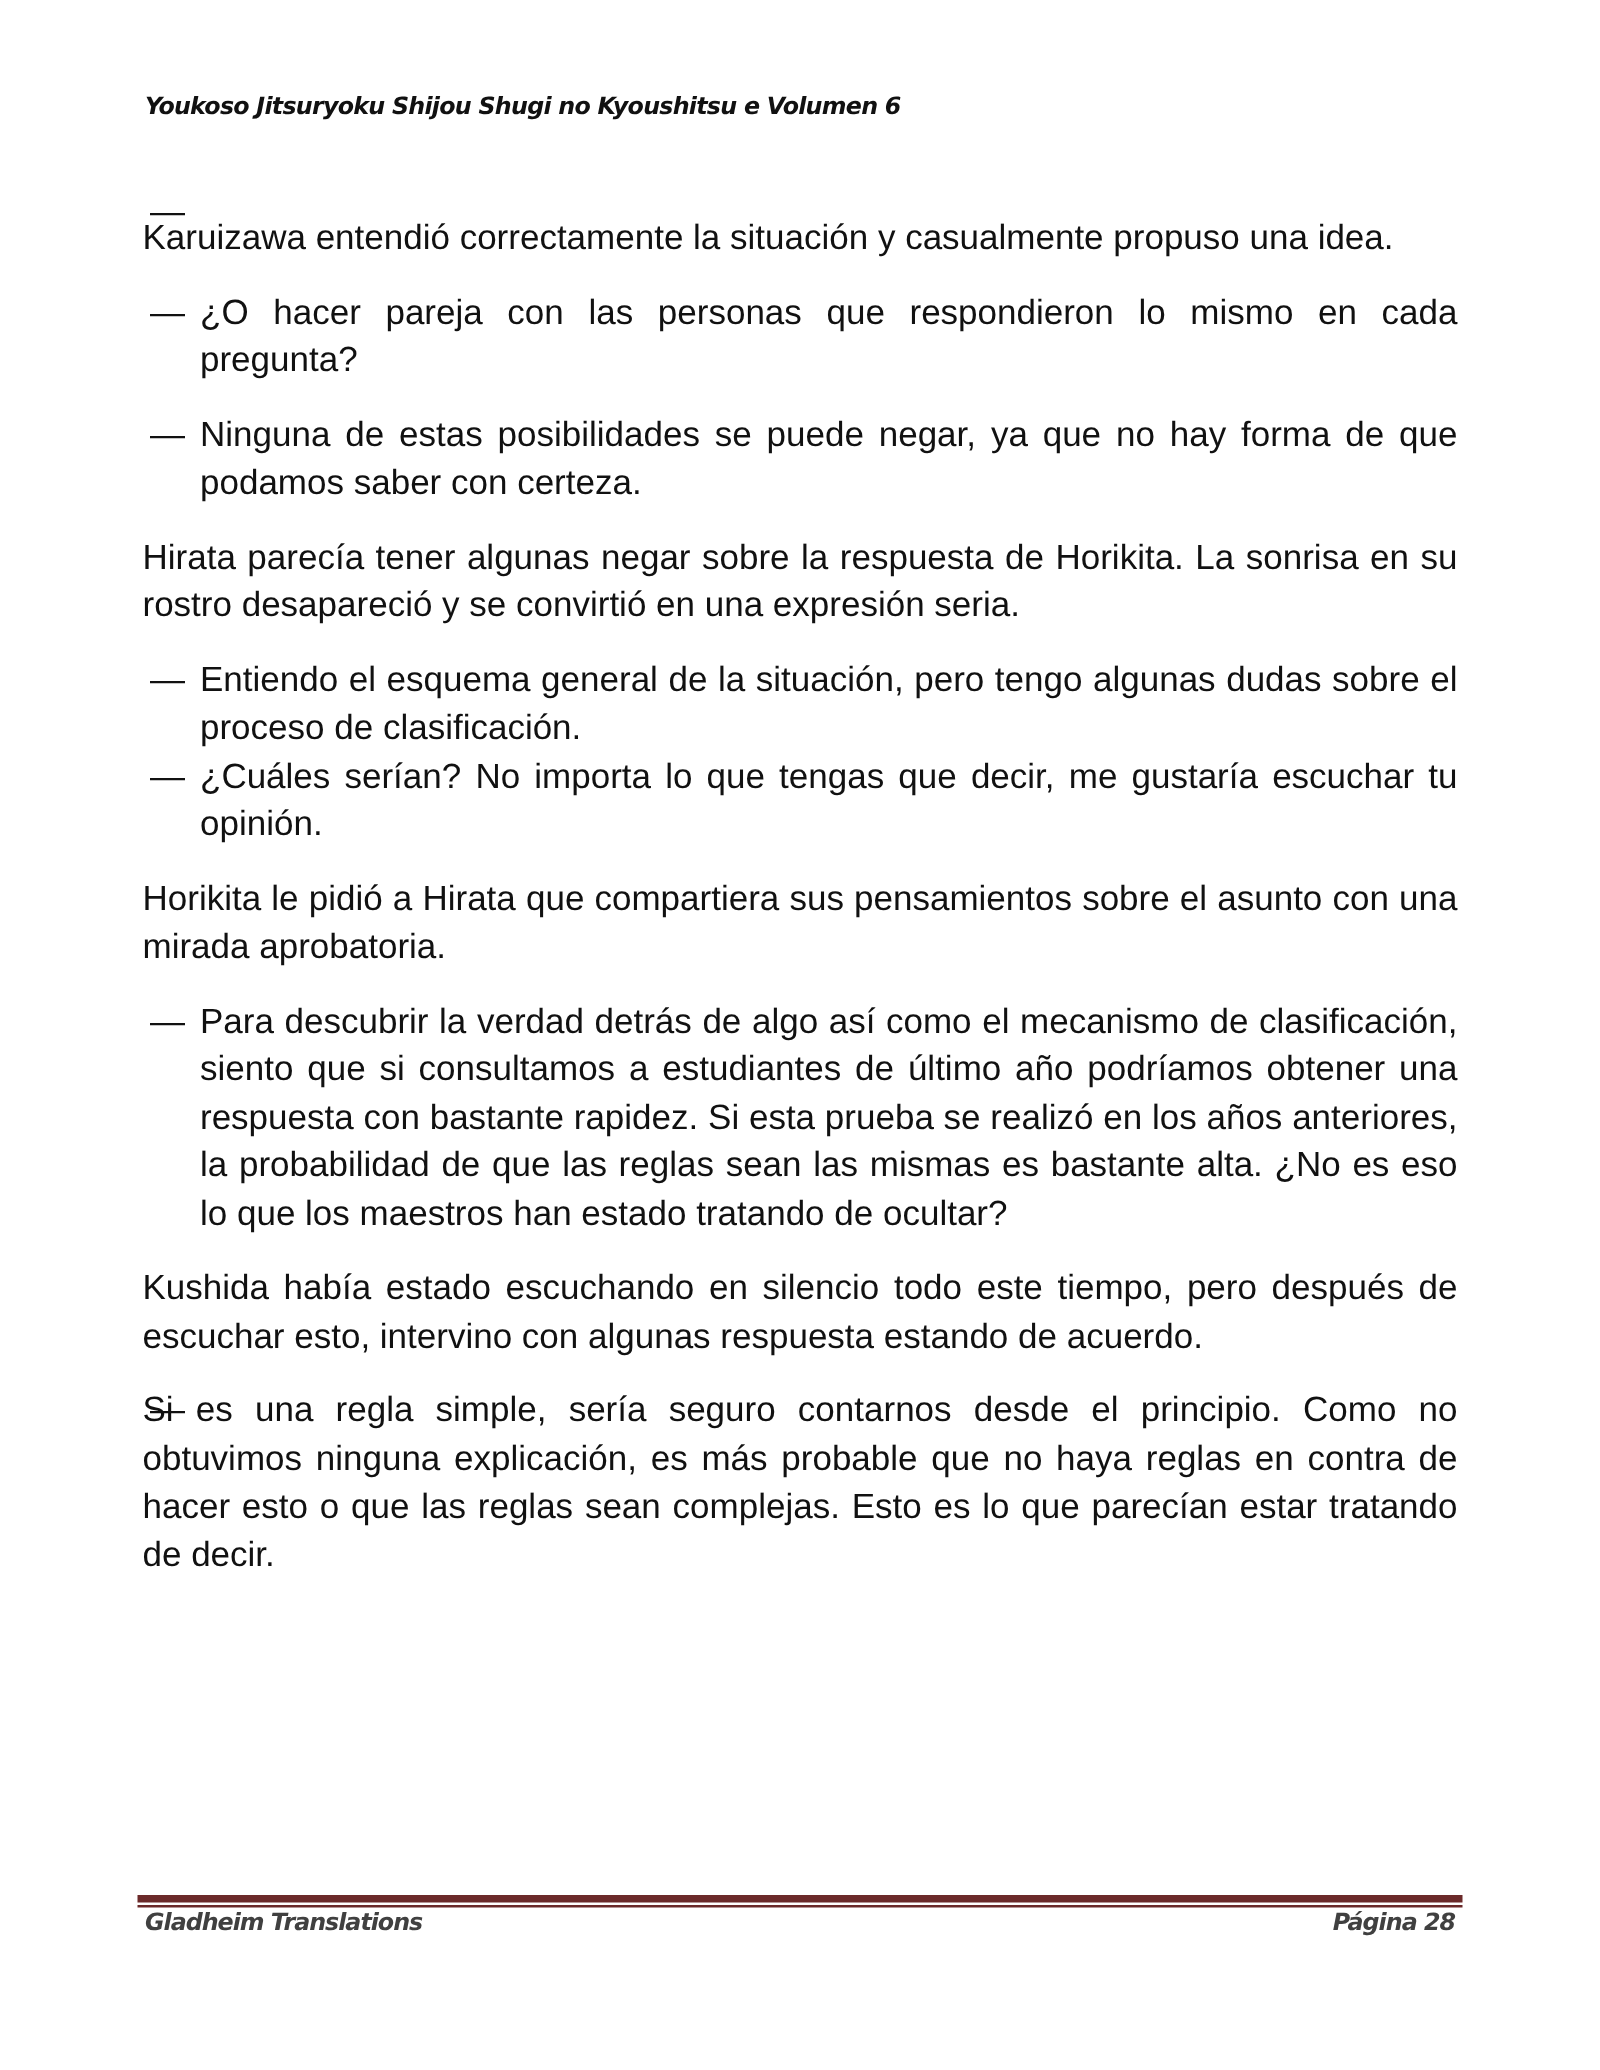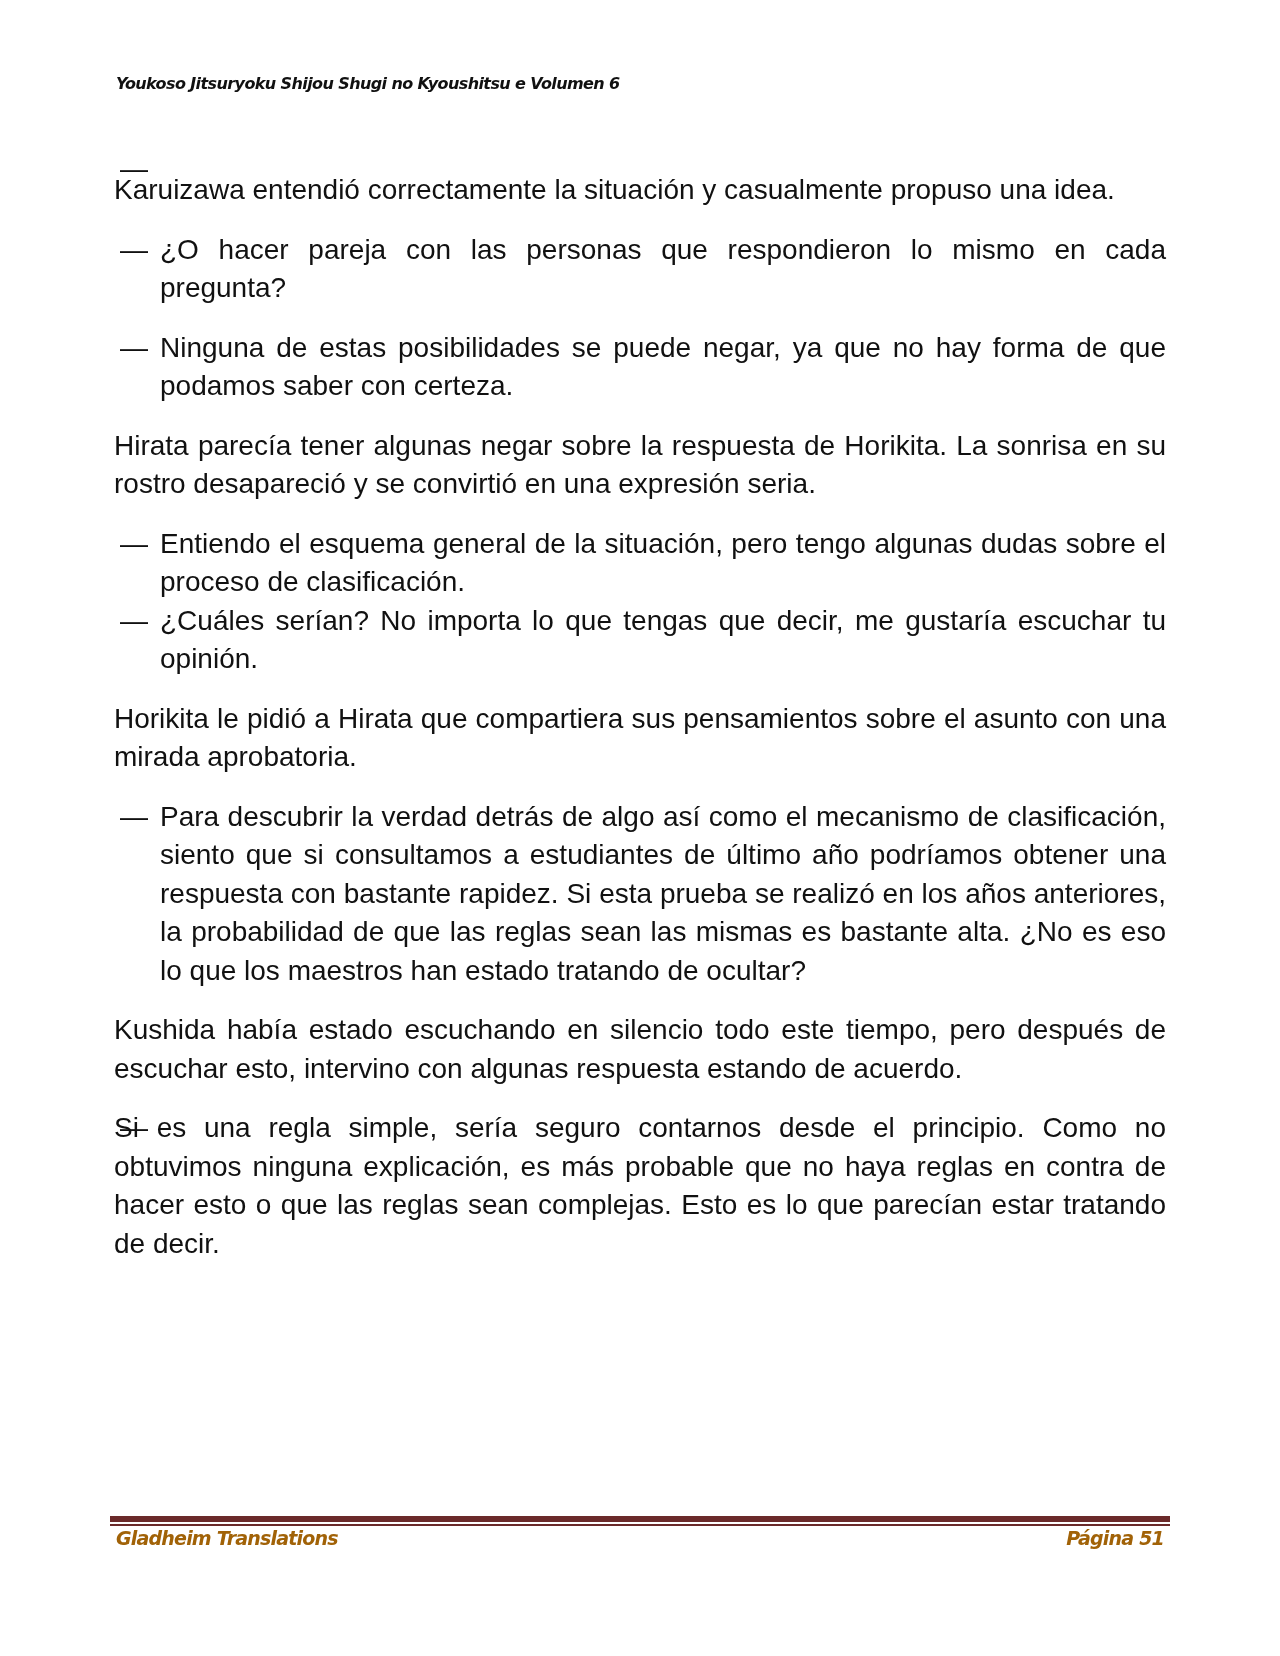--- a/index.html
+++ b/index.html
@@ -14,21 +14,21 @@
     overflow: hidden;
     color: #111111;
   }
   .page-header {
     position: absolute;
     left: 116px;
     top: 74px;
     font-family: "DejaVu Sans", sans-serif;
     font-weight: bold;
     font-style: italic;
-    font-size: 16px;
+    font-size: 19px;
     letter-spacing: -0.6px;
     color: #111;
     white-space: nowrap;
     text-align: right;
   }
   .body-block {
     position: absolute;
     left: 114px;
     top: 150px;
     width: 1052px;
@@ -74,21 +74,21 @@
     background: #6b2a2a;
   }
   .footer-left, .footer-right {
     position: absolute;
     top: 1527px;
     font-family: "DejaVu Sans", sans-serif;
     font-weight: bold;
     font-style: italic;
     font-size: 19px;
     letter-spacing: -0.8px;
-    color: #a16207;
+    color: #404040;
     white-space: nowrap;
   }
   .footer-left { left: 116px; }
   .footer-right { right: 116px; }
 </style>
 </head>
 <body>
 
 <div class="page-header">Youkoso Jitsuryoku Shijou Shugi no Kyoushitsu e Volumen 6</div>
 
@@ -122,13 +122,13 @@
   <p class="para">Kushida había estado escuchando en silencio todo este tiempo, pero después de escuchar esto, intervino con algunas respuesta estando de acuerdo.</p>
   <div class="dialogue">
     <span class="dash">—</span>
   </div>
   <p class="para">Si es una regla simple, sería seguro contarnos desde el principio. Como no obtuvimos ninguna explicación, es más probable que no haya reglas en contra de hacer esto o que las reglas sean complejas. Esto es lo que parecían estar tratando de decir.</p>
 </div>
 
 <div class="footer-rule"></div>
 <div class="footer-rule-thin"></div>
 <div class="footer-left">Gladheim Translations</div>
-<div class="footer-right">Página 51</div>
+<div class="footer-right">Página 28</div>
 
 </body></html>

